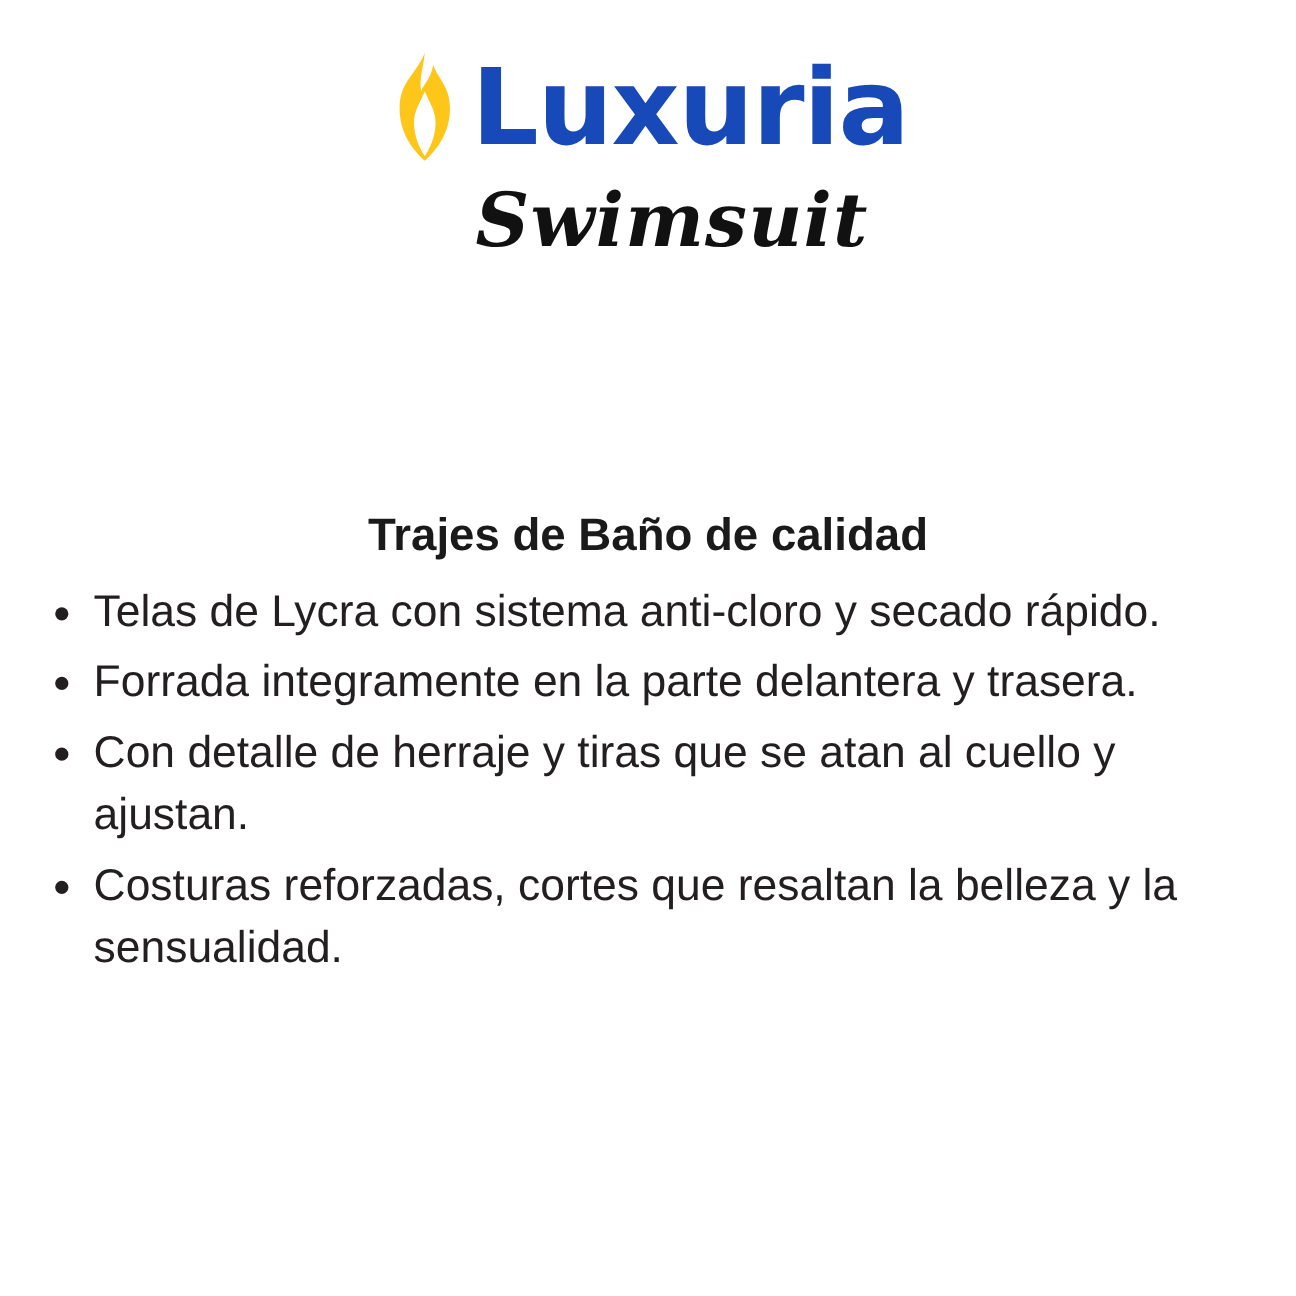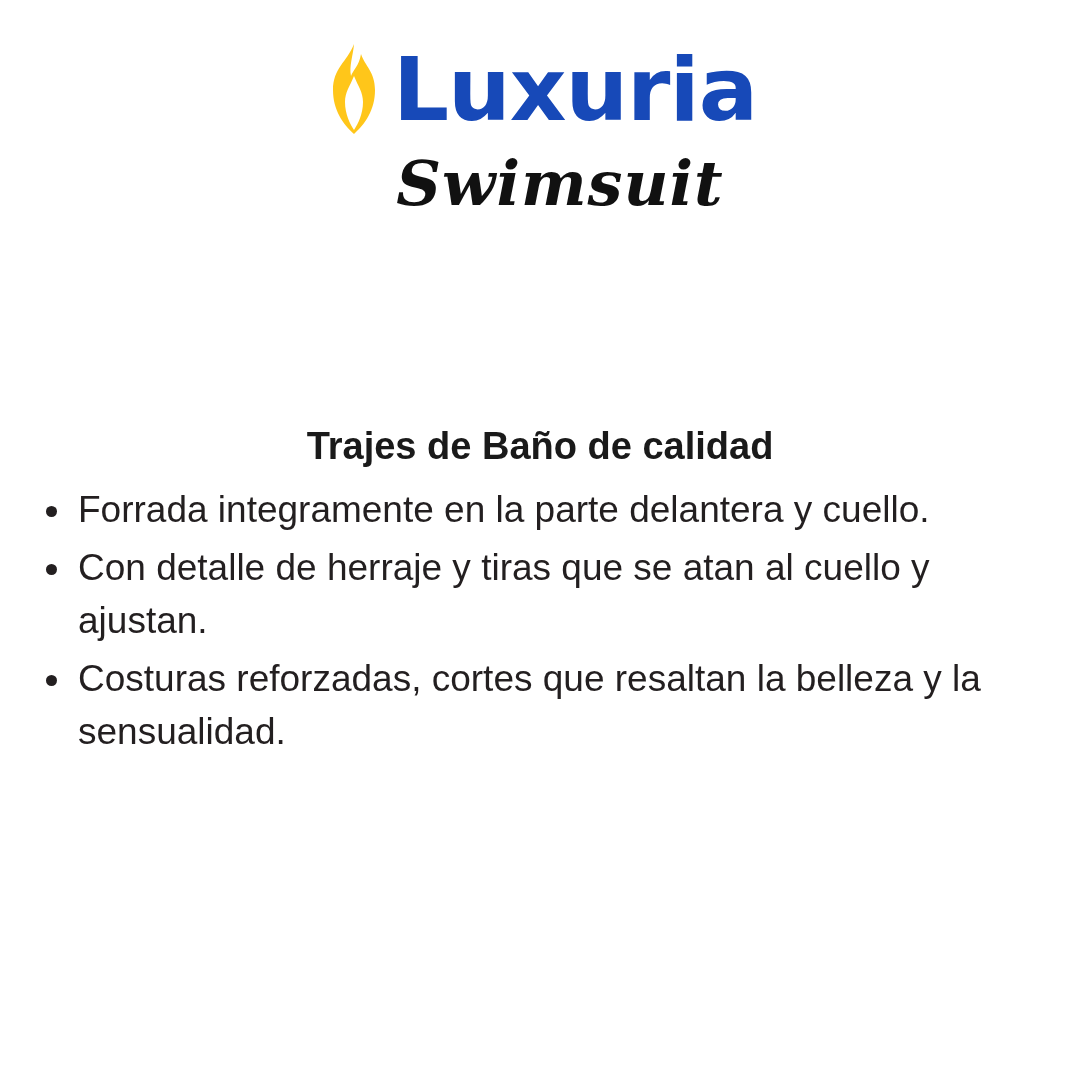--- a/index.html
+++ b/index.html
@@ -130,21 +130,25 @@
       <span class="brand-name">Luxuria</span>
     </div>
     <div class="brand-sub">Swimsuit</div>
   </div>
 
   <div class="content">
     <h2 class="content-heading">Trajes de Baño de calidad</h2>
     <ul class="bullet-list">
       <li class="bullet-item">
         <span class="dot"></span>
-        <span>Forrada integramente en la parte delantera y cuello.</span>
+        <span>Telas de Lycra con sistema anti-cloro y secado rápido.</span>
+      </li>
+      <li class="bullet-item">
+        <span class="dot"></span>
+        <span>Forrada integramente en la parte delantera y trasera.</span>
       </li>
       <li class="bullet-item">
         <span class="dot"></span>
         <span>Con detalle de herraje y tiras que se atan al cuello y ajustan.</span>
       </li>
       <li class="bullet-item">
         <span class="dot"></span>
         <span>Costuras reforzadas, cortes que resaltan la belleza y la sensualidad.</span>
       </li>
     </ul>

